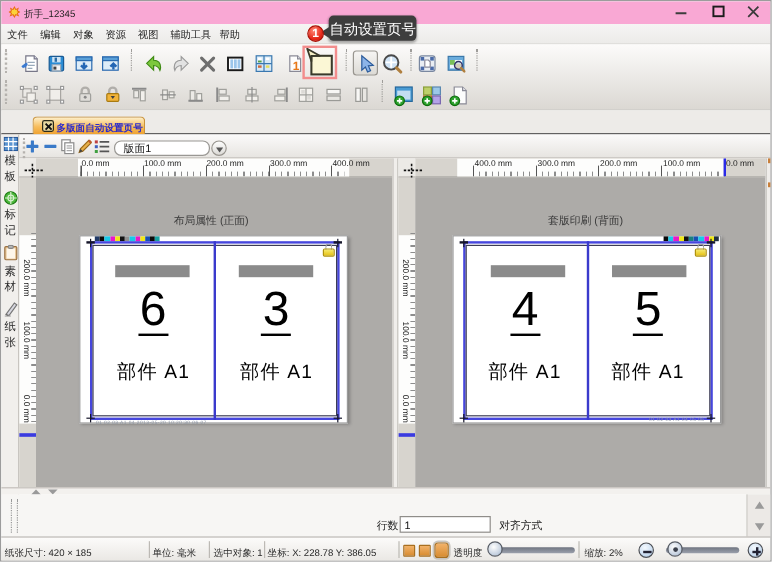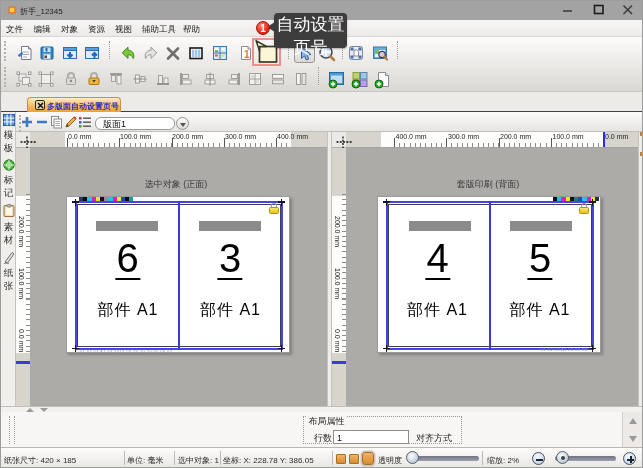--- a/index.html
+++ b/index.html
@@ -1,20 +1,20 @@
 <!DOCTYPE html>
 <html><head>
 <meta charset="utf-8">
 <style>
 * { margin:0; padding:0; box-sizing:border-box; }
 html,body { width:643px; height:468px; overflow:hidden; }
 body { font-family:"Liberation Sans", sans-serif; position:relative; background:#fff; border:1px solid #9c9c9c; }
 .abs { position:absolute; }
 
-#titlebar { left:0; top:0; width:641px; height:19px; background:#a3a3a3; }
+#titlebar { left:0; top:0; width:641px; height:19px; background:#f9a8d4; }
 #apptitle { left:19px; top:5px; font-size:8px; color:#222; }
 .winbtn { color:#3c3c3c; }
 
 #menubar { left:0; top:19px; width:641px; height:17px; background:linear-gradient(#f6f5f4,#ecebe9); border-bottom:1px solid #d9d7d4; }
 .menuitem { top:4px; font-size:8.5px; color:#1c1c1c; position:absolute; }
 
 #toolbars { left:0; top:36px; width:641px; height:55px; background:linear-gradient(#fcfbfa,#dbd8d3); border-bottom:1px solid #c9c6c1; }
 .tsep { position:absolute; width:0; border-left:1px dotted #9f9d9a; height:18px; }
 .grip { position:absolute; width:2px; height:20px; border-left:2px dotted #b5b2ae; }
 .ic { position:absolute; width:16px; height:16px; }
@@ -77,21 +77,21 @@
 #statusbar { left:0; top:446px; width:641px; height:21px; background:linear-gradient(#fcfbfa,#e9e7e3); border-top:1px solid #b9b6b1; }
 .st { position:absolute; top:7px; font-size:8px; color:#2a2a2a; white-space:nowrap; }
 .ssep { position:absolute; top:3px; width:0; height:14px; border-left:1px solid #bcb9b4; }
 .obtn { position:absolute; top:6px; width:10px; height:10px; background:linear-gradient(#f2b269,#d88c31); border:1px solid #a86f20; border-radius:1px; }
 .slider { position:absolute; top:7.5px; height:5px; background:linear-gradient(#6f7480,#9aa0ac); border-radius:3px; }
 .knobdot:after { content:""; position:absolute; left:4px; top:4px; width:4px; height:4px; border-radius:50%; background:#3a3f4a; }
 .knob { position:absolute; top:3px; width:13px; height:13px; border-radius:50%; background:radial-gradient(circle at 40% 35%,#fdfdfd,#c9d4e2 60%,#9fb4cc); border:1px solid #585d66; }
 .cirbtn { position:absolute; top:4px; width:13px; height:13px; border-radius:50%; background:radial-gradient(circle at 40% 30%,#f4f9fe,#cfe0f2 55%,#a8c6e4); border:1px solid #4c4f55; color:#223; font-weight:bold; font-size:11px; text-align:center; line-height:11px; }
 
 #redcircle { left:255px; top:20px; width:14px; height:14px; border-radius:50%; background:radial-gradient(circle at 38% 30%,#ff8876,#e62819 60%,#c81408); border:0.5px solid #a81006; color:#fff; font-size:10px; font-weight:bold; text-align:center; line-height:14px; }
-#tooltip { left:273px; top:12px; width:73px; height:35px; background:#3d3d3d; border-radius:4px; color:#fff; font-size:17px; text-align:center; line-height:23px; box-shadow:0 1px 2px rgba(0,0,0,0.3); }
+#tooltip { left:273px; top:12px; width:73px; height:21px; background:#3d3d3d; border-radius:4px; color:#fff; font-size:12px; text-align:center; line-height:23px; box-shadow:0 1px 2px rgba(0,0,0,0.3); }
 #tooltiparrow { left:266px; top:21px; width:0; height:0; border-top:5px solid transparent; border-bottom:5px solid transparent; border-right:8px solid #3d3d3d; }
 #redbox { left:251px; top:37px; width:29px; height:28px; border:2px solid #f28d8d; background:transparent; }
 </style>
 </head>
 <body>
 
 <div class="abs" id="titlebar">
   <svg class="abs" style="left:6px;top:4px" width="10" height="10" viewBox="0 0 12 12">
       <polygon points="6,0 7.6,3 10.5,1.5 9.5,4.6 12,6 9.5,7.4 10.8,10.5 7.6,9.2 6,12 4.4,9.2 1.2,10.5 2.5,7.4 0,6 2.5,4.6 1.5,1.5 4.4,3" fill="#e86a14"></polygon>
       <polygon points="6,2 7,4 9,3.4 8.3,5.2 10,6 8.3,6.9 9,8.8 7,8 6,10 5,8 3,8.8 3.7,6.9 2,6 3.7,5.2 3,3.4 5,4" fill="#fbd23c"></polygon>
@@ -465,21 +465,21 @@
 </div>
 <div class="vruler" style="left:15px">
   <div class="vwhite" style="top:48px;height:157px"></div>
   <div class="vticks" style="top:46px;height:160px"></div>
   <span class="vlab" style="top:68px">200.0 mm</span>
   <span class="vlab" style="top:119.5px">100.0 mm</span>
   <span class="vlab" style="top:181px">0.0 mm</span>
   <div style="position:absolute;left:0;top:213px;width:14px;height:2.5px;background:#3a3ae0"></div>
 </div>
 <div class="canvas" id="lcanvas" style="left:29px;width:297px">
-  <div class="stitle" style="left:146px;top:30px;transform:translateX(-50%)">选中对象 (正面)</div>
+  <div class="stitle" style="left:146px;top:30px;transform:translateX(-50%)">布局属性 (正面)</div>
   <div class="sheet" style="left:36px">
     <div class="cbar" style="left:12px;top:0">
         <i style="background:#223a66"></i>
         <i style="background:#0a0a0a"></i>
         <i style="background:#18c8e8"></i>
         <i style="background:#e818c8"></i>
         <i style="background:#f0e818"></i>
         <i style="background:#111"></i>
         <i style="background:#909090"></i>
         <i style="background:#18c8e8"></i>
@@ -575,23 +575,20 @@
     <div style="position:absolute;left:0.5px;top:0;width:3px;height:4px;background:#c87f3a"></div>
     <div style="position:absolute;left:0.5px;top:20px;width:3px;height:4px;background:#c87f3a"></div>
   </div>
 
 <div class="abs" id="scrollstrip">
     <div style="position:absolute;left:25px;top:1px;width:0;height:0;border-left:4px solid transparent;border-right:4px solid transparent;border-bottom:4px solid #9a9a9a"></div>
     <div style="position:absolute;left:39px;top:1px;width:0;height:0;border-left:4px solid transparent;border-right:4px solid transparent;border-top:4px solid #9a9a9a"></div>
   </div>
 <div class="abs" id="panels">
   <div style="position:absolute;left:8px;top:4px;width:6px;height:28px;border-left:1px dotted #9a9a9a;border-right:1px dotted #9a9a9a"></div>
-  <div class="gbox" style="left:302px;width:159px">
-      <span class="glab">布局属性</span>
-    </div>
   <span class="ptext" style="left:313px;top:20px">行数</span>
   <input id="rownum" value="1" style="">
   <span class="ptext" style="left:415px;top:20px">对齐方式</span>
   <div id="pscroll">
     <div class="parrow" style="top:6px;border-bottom:6px solid #9a9a9a"></div>
     <div class="parrow" style="top:24px;border-top:6px solid #9a9a9a"></div>
   </div>
 </div>
 
 <div class="abs" id="statusbar">

